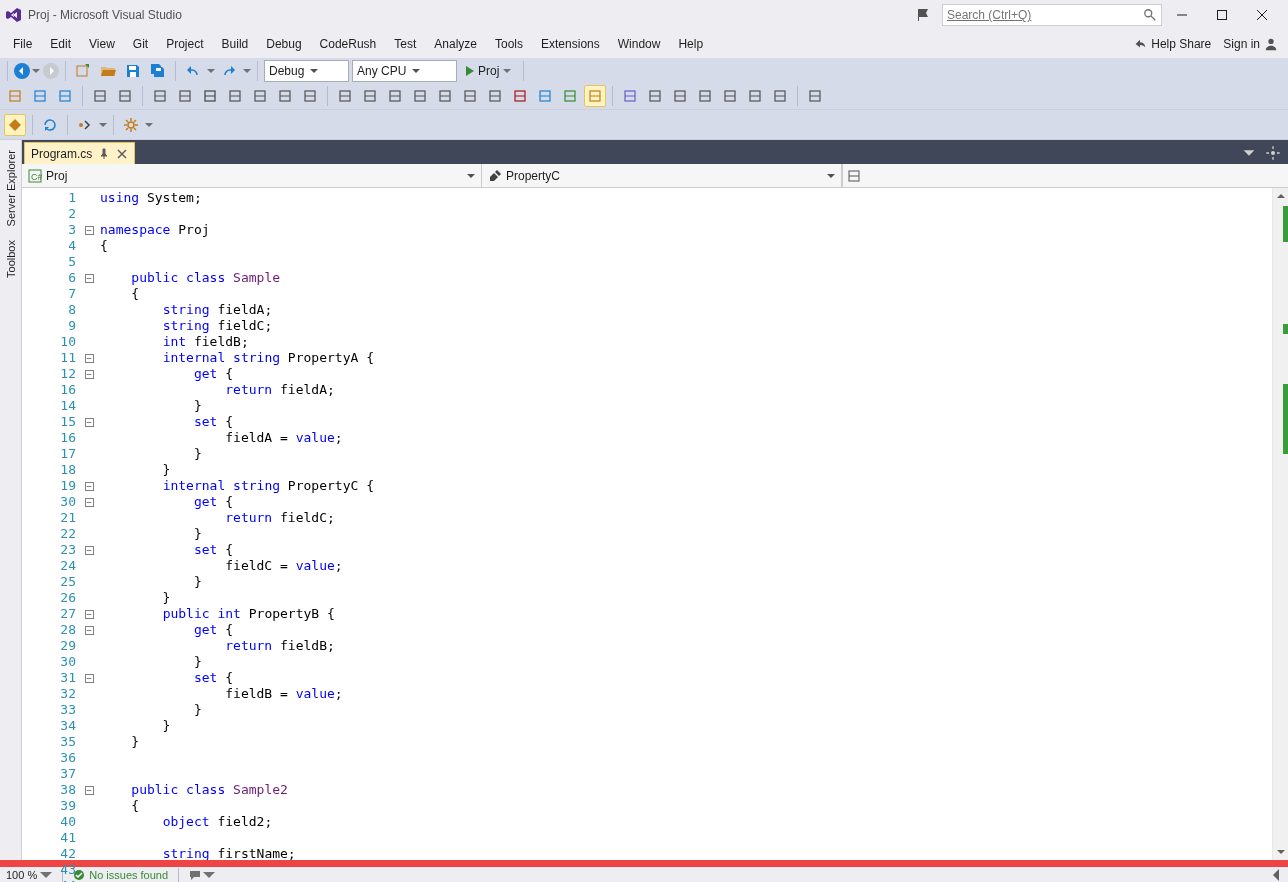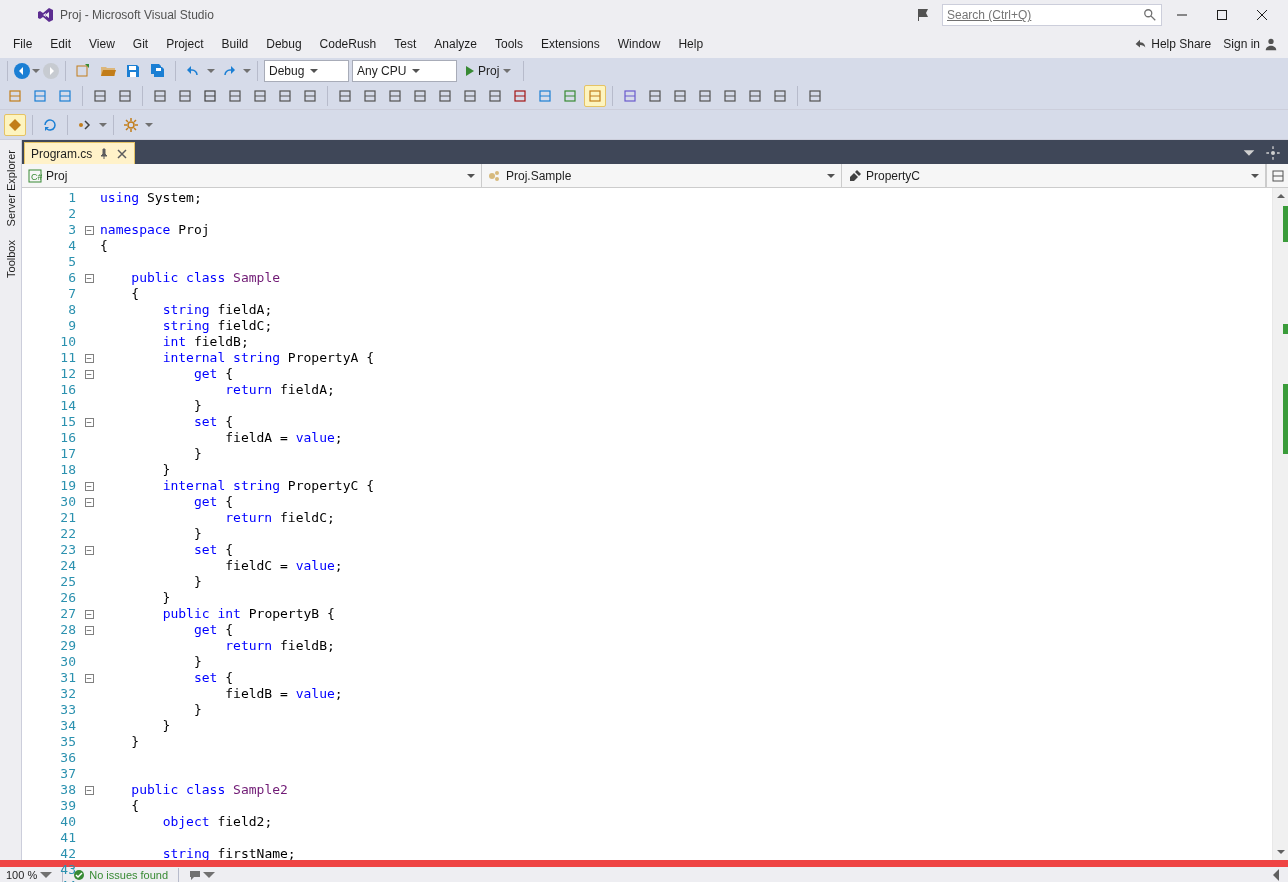--- a/index.html
+++ b/index.html
@@ -15,21 +15,20 @@
     overflow: hidden;
   }
   
   .titlebar {
     height: 30px;
     background: #EEEEF2;
     display: flex;
     align-items: center;
     padding: 0 6px;
     color: #525252;
-    margin-left: 32px;
   }
   .titlebar .vs-logo { width:16px; height:16px; margin-right:6px; }
   .titlebar .title { flex: 0 0 auto; }
   .titlebar .spacer { flex: 1; }
   .titlebar .badge { width:16px; height:16px; margin-right:10px; fill:#525252; }
   .searchbox {
     display:flex; align-items:center;
     border:1px solid #CCCEDB; background:#FFF;
     height:22px; width:220px; padding:0 4px;
     color:#717171;
@@ -586,31 +585,20 @@
       </div>
     </div>
 
     <div class="navdrops">
       <div class="navdrop">
         <svg class="ic" viewBox="0 0 14 14">
             <rect x="1" y="1" width="12" height="12" fill="none" stroke="#388A34"></rect>
             <text x="3" y="11" font-size="9" fill="#388A34">C#</text>
           </svg>
         <span>Proj</span>
-        <svg class="chev" viewBox="0 0 8 8">
-            <path d="M0 2l4 4 4-4z"></path>
-          </svg>
-      </div>
-      <div class="navdrop">
-        <svg class="ic" viewBox="0 0 14 14">
-            <circle cx="4" cy="7" r="3" fill="#D7BA7D"></circle>
-            <circle cx="9" cy="4" r="2" fill="#D7BA7D"></circle>
-            <circle cx="9" cy="10" r="2" fill="#D7BA7D"></circle>
-          </svg>
-        <span>Proj.Sample</span>
         <svg class="chev" viewBox="0 0 8 8">
             <path d="M0 2l4 4 4-4z"></path>
           </svg>
       </div>
       <div class="navdrop">
         <svg class="ic" viewBox="0 0 14 14">
             <path fill="#424242" d="M9 1l4 4-2 2-4-4zM6 4L2 8v4h4l4-4z"></path>
           </svg>
         <span>PropertyC</span>
         <svg class="chev" viewBox="0 0 8 8">

